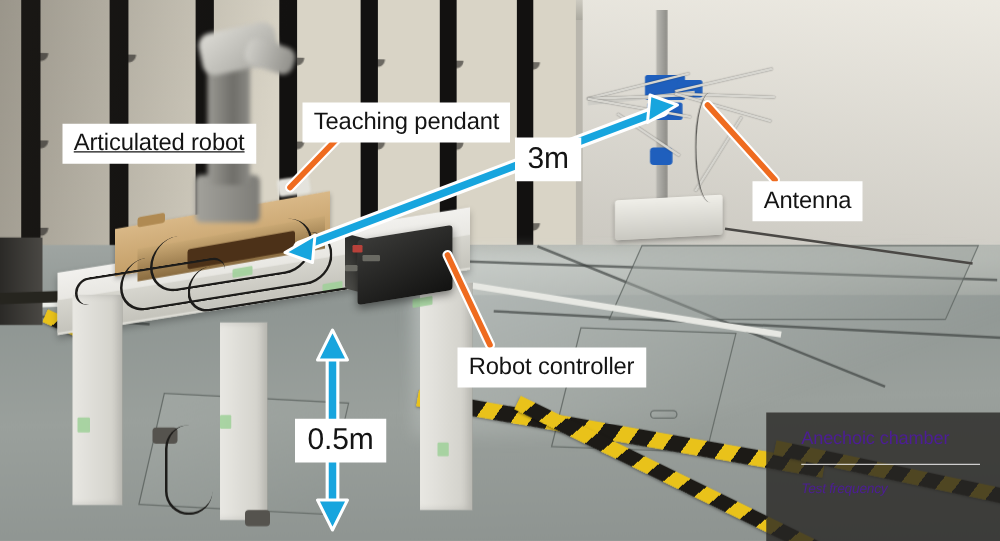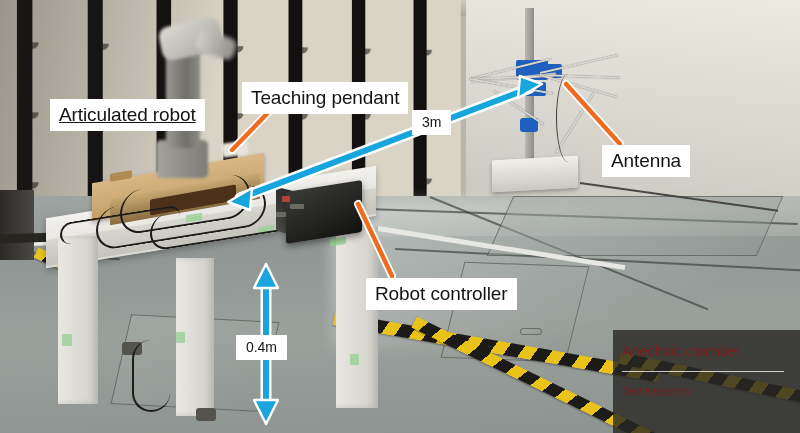--- a/index.html
+++ b/index.html
@@ -259,35 +259,35 @@
     position: absolute;
     background: #ffffff;
     color: #141414;
     font-family: "Liberation Sans", sans-serif;
     font-size: 19px;
     line-height: 1;
     padding: 6px 9px 7px 9px;
     white-space: nowrap;
     letter-spacing: -0.1px;
   }
-  .label.small { font-size: 14px; padding: 5px 10px 6px 10px; }
+  .label.small { font-size: 24px; padding: 5px 10px 6px 10px; }
 
   svg.arrows {
     position: absolute; inset: 0; width: 800px; height: 433px;
     overflow: visible;
   }
 
   
   .info-panel {
     position: absolute;
     right: 0; bottom: 0;
     width: 187px; height: 103px;
     background: rgba(40,39,36,0.80);
-    color: #7f1d1d;
-    padding: 14px 14px 0 9px;
+    color: #4c1d95;
+    padding: 14px 14px 0 28px;
     font-family: "Liberation Sans", sans-serif;
   }
   .info-title { font-size: 14.5px; line-height: 1.1; letter-spacing: -0.1px; }
   .info-rule {
     height: 1px; background: rgba(255,255,255,.75);
     margin: 11px 2px 12px 0;
   }
   .info-line { font-size: 11px; line-height: 1.35; letter-spacing: -0.2px; font-style: italic; }
 </style>
 </head>
@@ -439,21 +439,21 @@
     <div class="label" style="left:50px; top:99px;text-decoration:underline;">Articulated robot</div>
 
     <div class="label" style="left:242px; top:82px;">Teaching pendant</div>
 
     <div class="label small" style="left:412px; top:110px;">3m</div>
 
     <div class="label" style="left:602px; top:145px;">Antenna</div>
 
     <div class="label" style="left:366px; top:278px;">Robot controller</div>
 
-    <div class="label small" style="left:236px; top:335px;">0.4m</div>
+    <div class="label small" style="left:236px; top:335px;">0.5m</div>
 
     <div class="info-panel">
       <div class="info-title">Anechoic chamber</div>
       <div class="info-rule"></div>
       <div class="info-line">Test frequency</div>
     </div>
 
   </div>
 </div>
 

